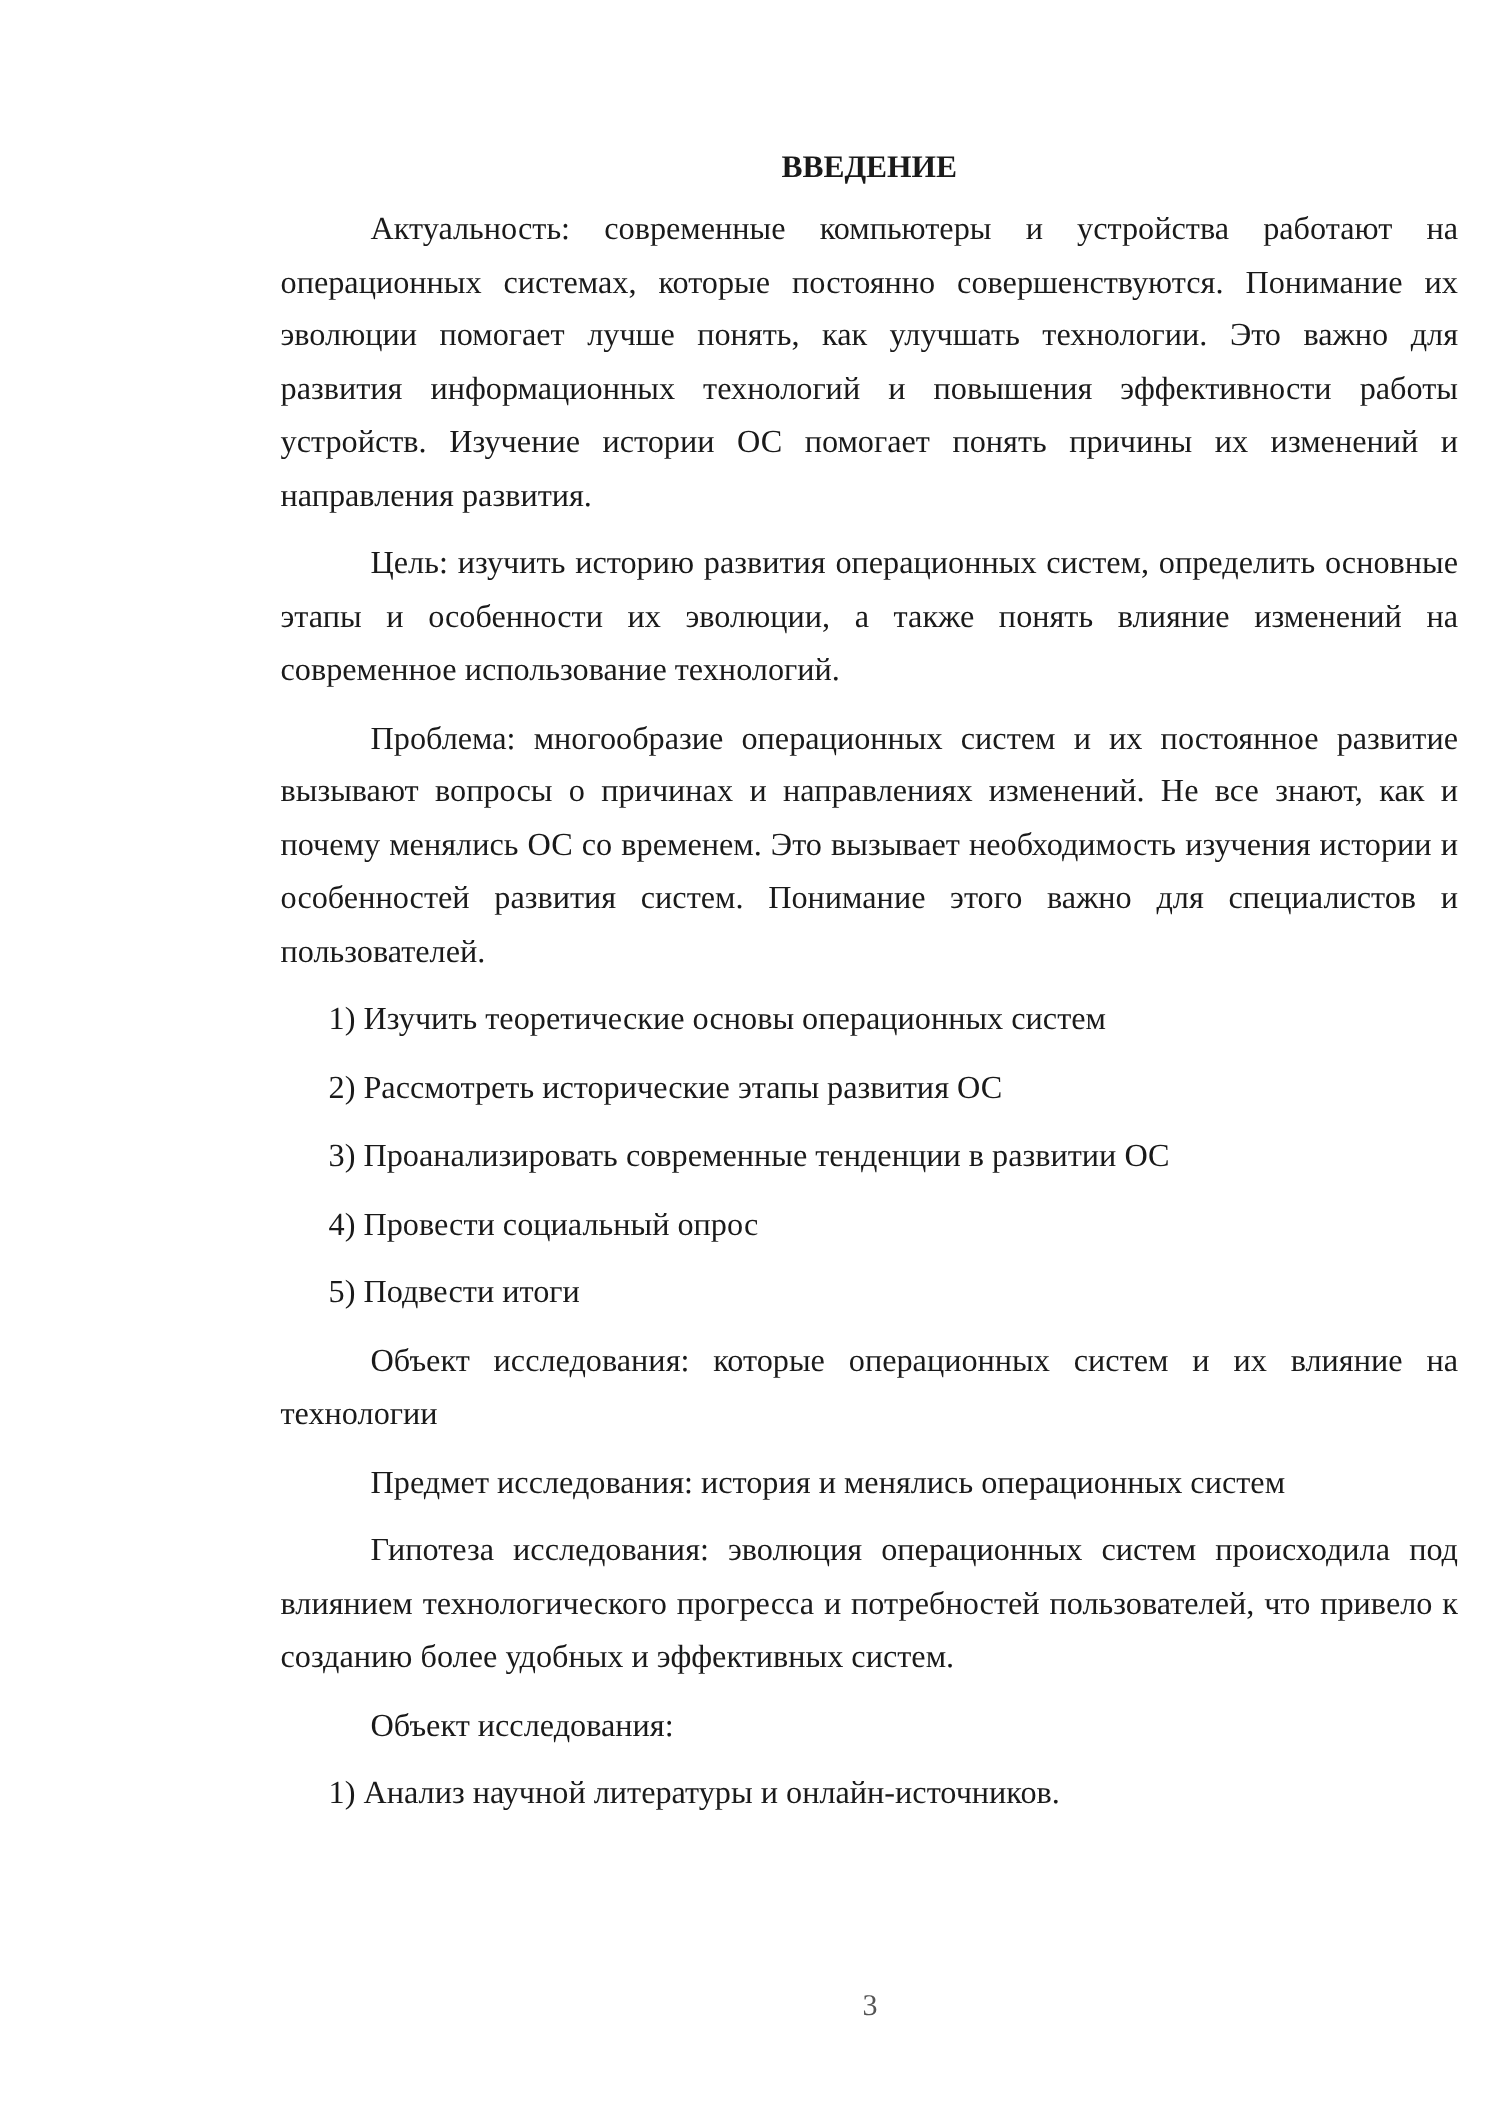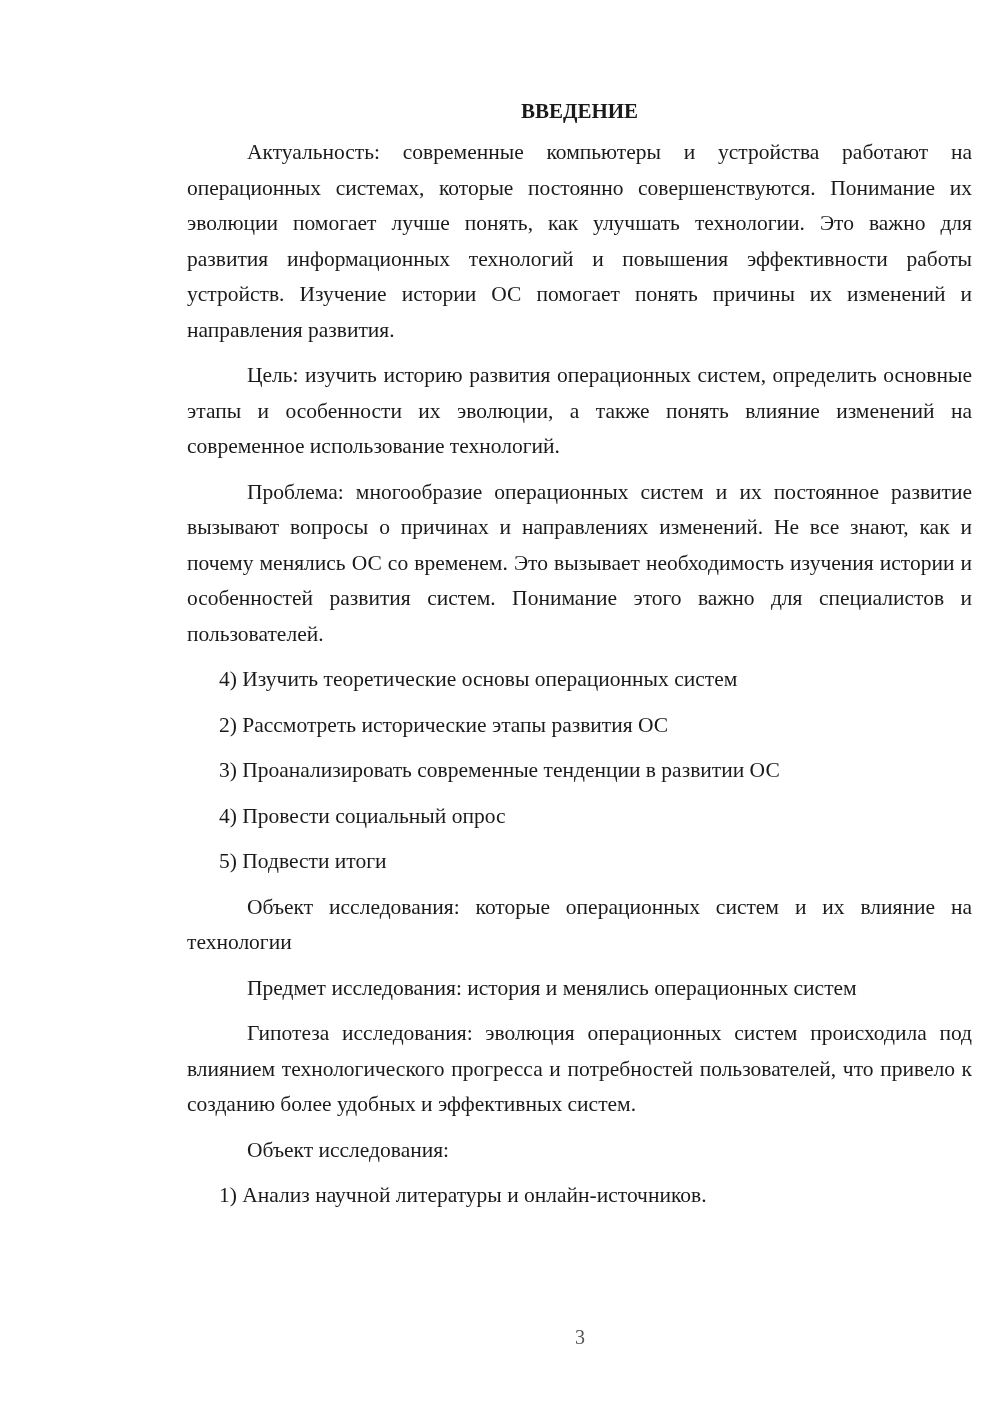--- a/index.html
+++ b/index.html
@@ -35,21 +35,21 @@
 
 <div class="page">
   <div class="content">
     <div class="title">ВВЕДЕНИЕ</div>
 
     <p class="para">Актуальность: современные компьютеры и устройства работают на операционных системах, которые постоянно совершенствуются. Понимание их эволюции помогает лучше понять, как улучшать технологии. Это важно для развития информационных технологий и повышения эффективности работы устройств. Изучение истории ОС помогает понять причины их изменений и направления развития.</p>
     <p class="para">Цель: изучить историю развития операционных систем, определить основные этапы и особенности их эволюции, а также понять влияние изменений на современное использование технологий.</p>
     <p class="para">Проблема: многообразие операционных систем и их постоянное развитие вызывают вопросы о причинах и направлениях изменений. Не все знают, как и почему менялись ОС со временем. Это вызывает необходимость изучения истории и особенностей развития систем. Понимание этого важно для специалистов и пользователей.</p>
 
     <div class="list">
-      <div class="list-item">4) Изучить теоретические основы операционных систем</div>
+      <div class="list-item">1) Изучить теоретические основы операционных систем</div>
       <div class="list-item">2) Рассмотреть исторические этапы развития ОС</div>
       <div class="list-item">3) Проанализировать современные тенденции в развитии ОС</div>
       <div class="list-item">4) Провести социальный опрос</div>
       <div class="list-item">5) Подвести итоги</div>
     </div>
 
     <p class="para">Объект исследования: которые операционных систем и их влияние на технологии</p>
     <p class="para">Предмет исследования: история и менялись операционных систем</p>
     <p class="para">Гипотеза исследования: эволюция операционных систем происходила под влиянием технологического прогресса и потребностей пользователей, что привело к созданию более удобных и эффективных систем.</p>
 

